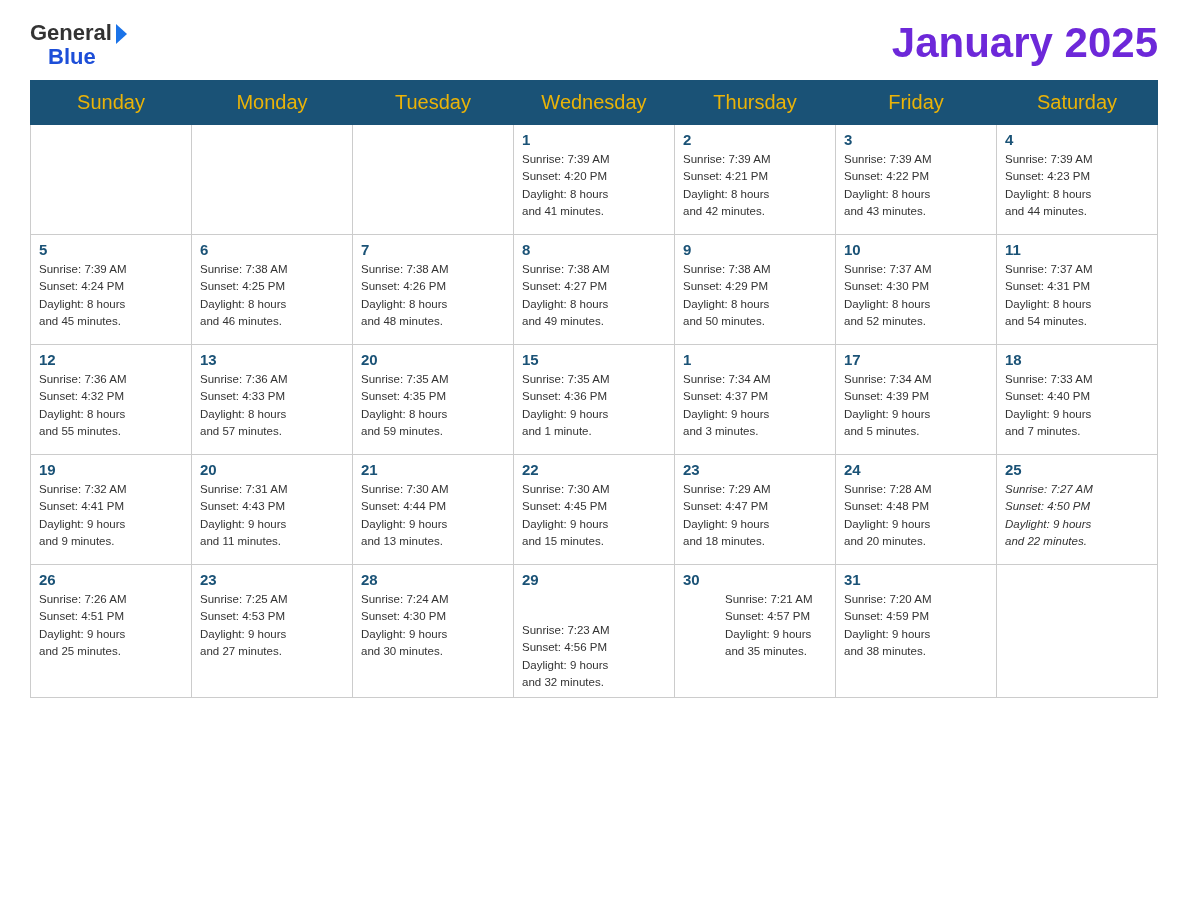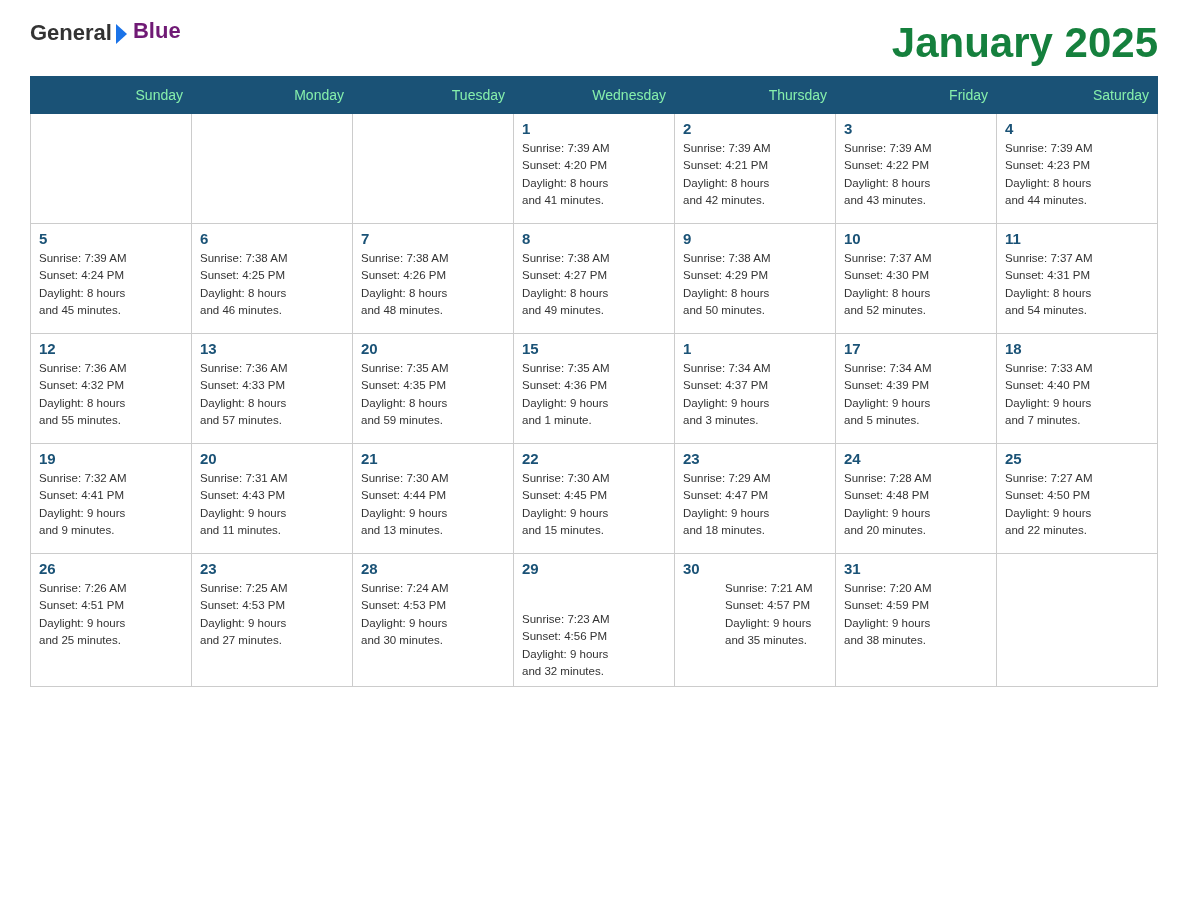--- a/index.html
+++ b/index.html
@@ -15,40 +15,40 @@
       justify-content: space-between;
       align-items: flex-start;
       margin-bottom: 10px;
     }
     .title-section {
       text-align: right;
     }
     .calendar-title {
       font-size: 42px;
       font-weight: bold;
-      color: #15803d;
+      color: #6d28d9;
       line-height: 1.1;
     }
     .calendar-subtitle {
       font-size: 18px;
       color: #444;
       margin-top: 4px;
     }
     .calendar-table {
       width: 100%;
       border-collapse: collapse;
       margin-top: 10px;
     }
     .calendar-table th {
       background-color: #1a5276;
-      color: #86efac;
+      color: #eab308;
       padding: 10px 8px;
-      font-size: 14px;
+      font-size: 20px;
       font-weight: normal;
-      text-align: right;
+      text-align: center;
       border: 1px solid #1a5276;
     }
     .calendar-table td {
       vertical-align: top;
       border: 1px solid #ccc;
       padding: 6px 8px;
       width: calc(100% / 7);
       height: 110px;
     }
     .day-number {
@@ -60,21 +60,21 @@
     .day-info {
       font-size: 11.5px;
       color: #333;
       line-height: 1.5;
     }
     .empty-cell {
       background: #fff;
     }
     .logo-wrapper {
       display: flex;
-      flex-direction: row;
+      flex-direction: column;
       align-items: flex-start;
     }
     .logo-line1 {
       display: flex;
       align-items: center;
     }
     .logo-line2 {
       display: flex;
       align-items: center;
       margin-top: -2px;
@@ -83,21 +83,21 @@
 </head>
 <body>
 
 <div class="header">
   <div class="logo-wrapper">
     <div class="logo-line1">
       <span style="font-size:22px;font-weight:bold;color:#333;">General</span>
       <span style="display:inline-block;width:0;height:0;border-left:11px solid #1a73e8;border-right:0px solid transparent;border-bottom:10px solid transparent;border-top:10px solid transparent;margin-left:4px;margin-top:2px;"></span>
     </div>
     <div class="logo-line2">
-      <span style="font-size:22px;font-weight:bold;color:#701a75;margin-left:6px;">Blue</span>
+      <span style="font-size:22px;font-weight:bold;color:#1d4ed8;margin-left:18px;">Blue</span>
     </div>
   </div>
   <div class="title-section">
     <div class="calendar-title">January 2025</div>
   </div>
 </div>
 
 <table class="calendar-table">
   <thead>
     <tr>
@@ -284,21 +284,21 @@
         </td>
         <td>
           <div class="day-number">24</div>
           <div class="day-info" style="white-space: pre-line;">Sunrise: 7:28 AM
 Sunset: 4:48 PM
 Daylight: 9 hours
 and 20 minutes.</div>
         </td>
         <td>
           <div class="day-number">25</div>
-          <div class="day-info" style="white-space: pre-line;">Sunrise: 7:27 AM
+          <div class="day-info" style="white-space: pre-line; font-style: italic;">Sunrise: 7:27 AM
 Sunset: 4:50 PM
 Daylight: 9 hours
 and 22 minutes.</div>
         </td>
       </tr>
       <tr>
         <td>
           <div class="day-number">26</div>
           <div class="day-info" style="white-space: pre-line;">Sunrise: 7:26 AM
 Sunset: 4:51 PM
@@ -308,21 +308,21 @@
         <td>
           <div class="day-number">23</div>
           <div class="day-info" style="white-space: pre-line;">Sunrise: 7:25 AM
 Sunset: 4:53 PM
 Daylight: 9 hours
 and 27 minutes.</div>
         </td>
         <td>
           <div class="day-number">28</div>
           <div class="day-info" style="white-space: pre-line;">Sunrise: 7:24 AM
-Sunset: 4:53 PM
+Sunset: 4:30 PM
 Daylight: 9 hours
 and 30 minutes.</div>
         </td>
         <td>
           <div class="day-number">29</div>
           <div class="day-info" style="white-space: pre-line; margin-top: 34px;">Sunrise: 7:23 AM
 Sunset: 4:56 PM
 Daylight: 9 hours
 and 32 minutes.</div>
         </td>

